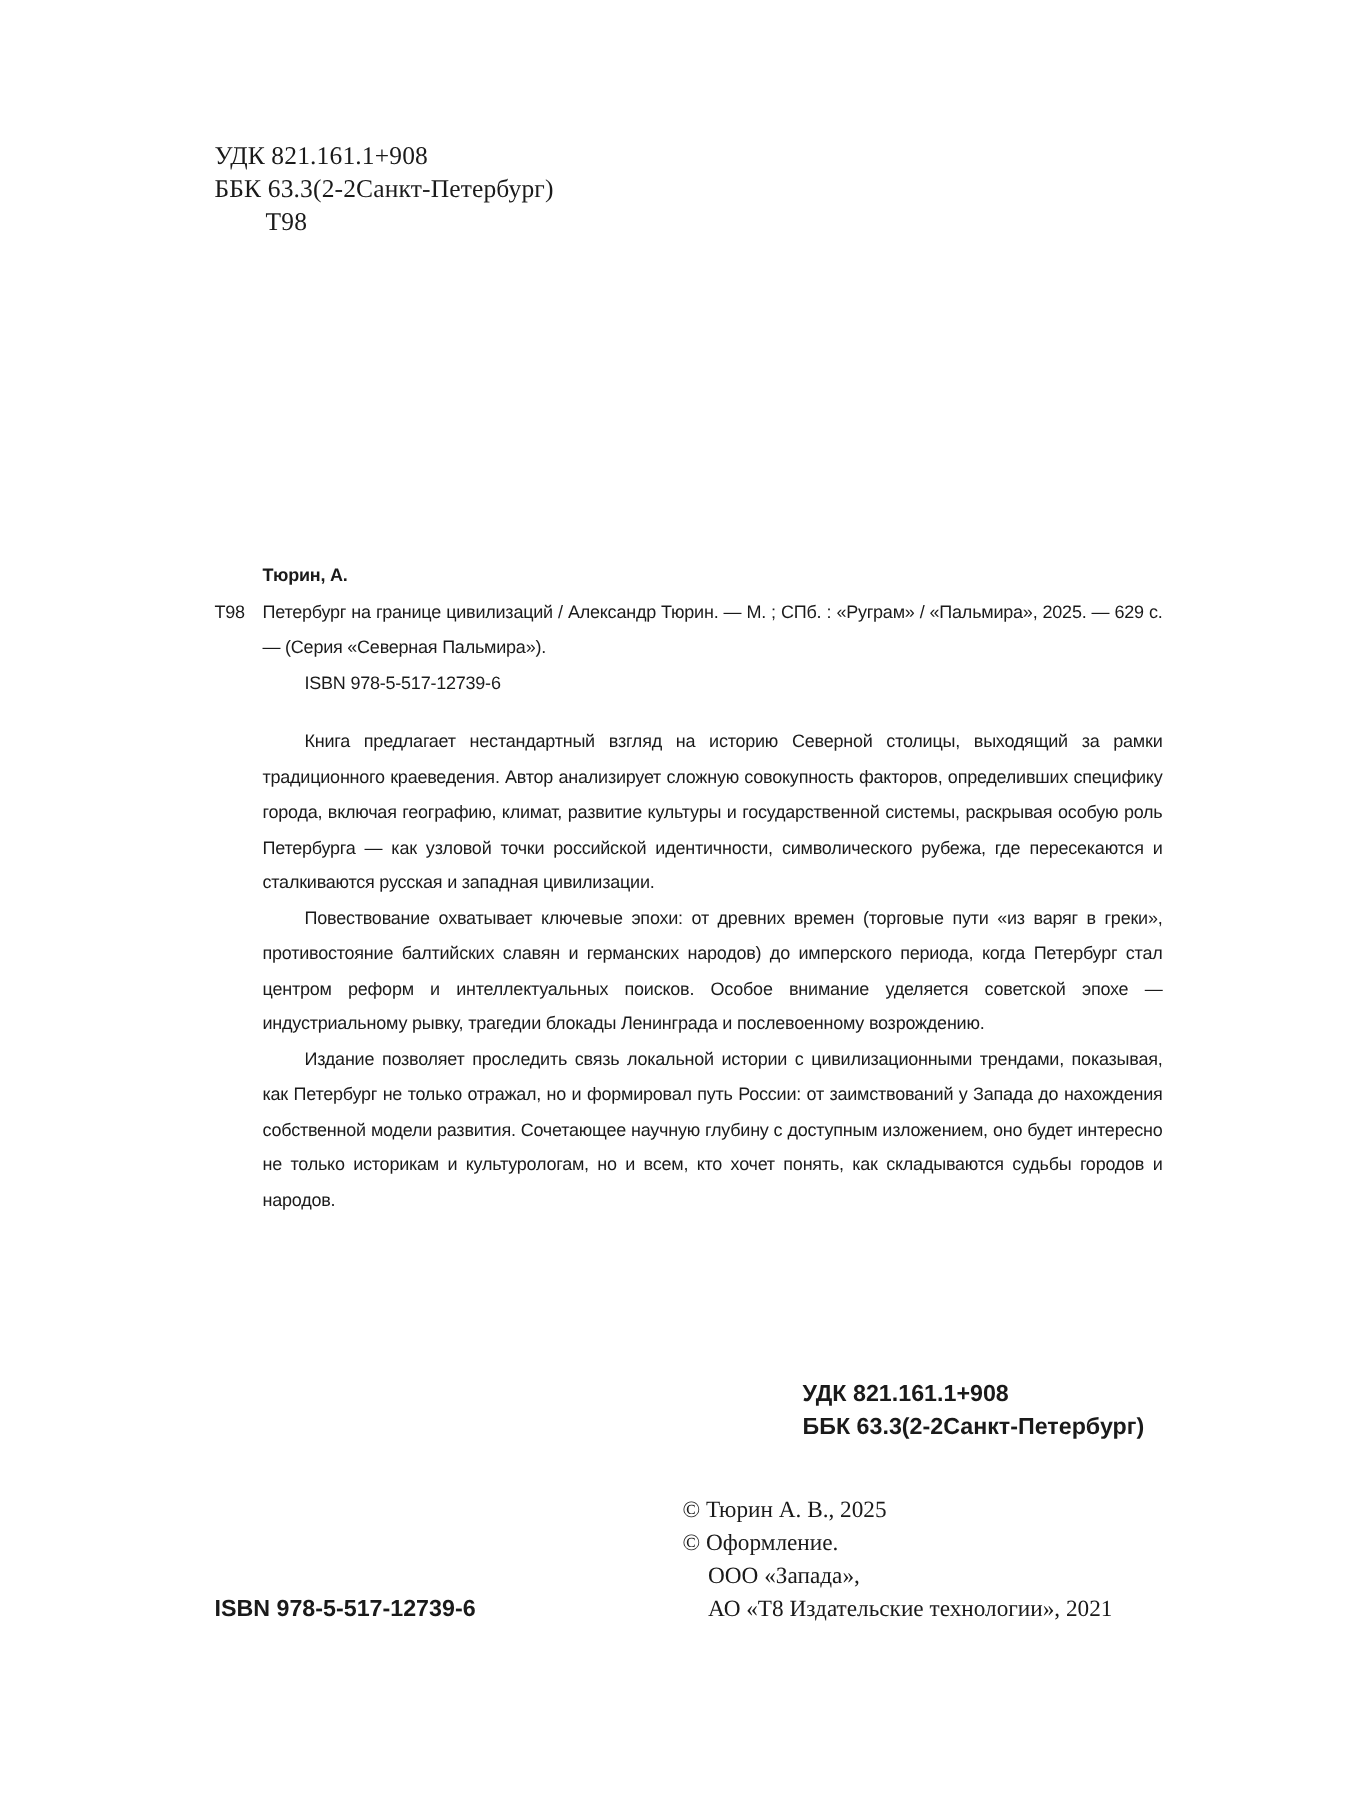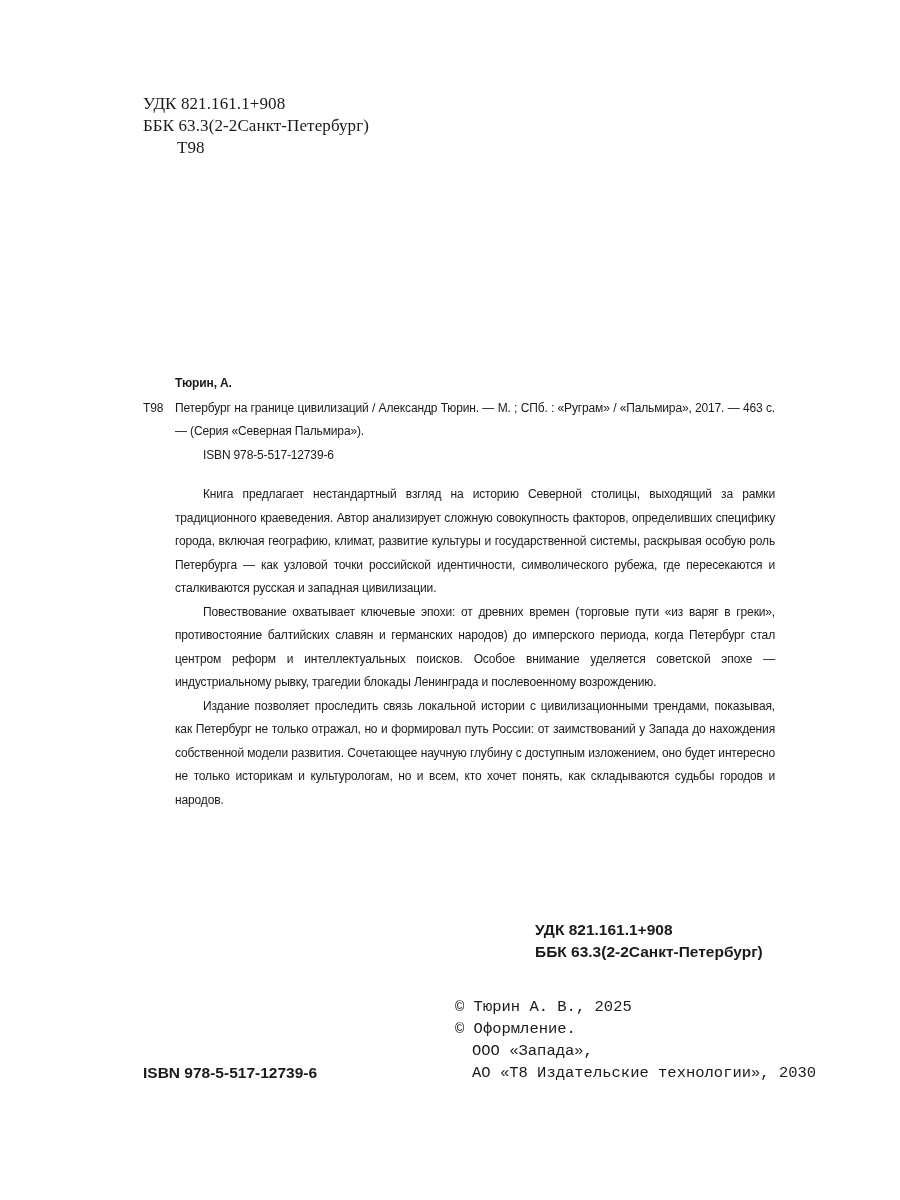--- a/index.html
+++ b/index.html
@@ -78,21 +78,21 @@
       font-family: "Liberation Sans", sans-serif;
       font-weight: bold;
       font-size: 15.5px;
       line-height: 22px;
       white-space: nowrap;
     }
     .copyright {
       position: absolute;
       left: 455px;
       top: 996px;
-      font-family: Liberation Mono, monospace;
+      font-family: Liberation Serif, serif;
       font-size: 15.5px;
       line-height: 22px;
       white-space: nowrap;
     }
     .copyright .indent { padding-left: 17px; }
     .isbn-bottom {
       position: absolute;
       left: 143px;
       top: 1062px;
       font-family: "Liberation Sans", sans-serif;
@@ -110,37 +110,37 @@
   <div class="top-codes">
     <span class="code-line">УДК 821.161.1+908</span>
     <span class="code-line">ББК 63.3(2-2Санкт-Петербург)</span>
     <span class="code-line author-mark">Т98</span>
   </div>
 
   <div class="record">
     <div class="author-heading">Тюрин, А.</div>
     <div class="biblio">
       <span class="mark">Т98</span>
-      <span>Петербург на границе цивилизаций / Александр Тюрин. — М. ; СПб. : «Руграм» / «Пальмира», 2017. — 463 с. — (Серия «Северная Пальмира»).</span>
+      <span>Петербург на границе цивилизаций / Александр Тюрин. — М. ; СПб. : «Руграм» / «Пальмира», 2025. — 629 с. — (Серия «Северная Пальмира»).</span>
     </div>
     <div class="isbn-line">ISBN 978-5-517-12739-6</div>
     <div class="annotation">
       <p>Книга предлагает нестандартный взгляд на историю Северной столицы, выходящий за рамки традиционного краеведения. Автор анализирует сложную совокупность факторов, определивших специфику города, включая географию, климат, развитие культуры и государственной системы, раскрывая особую роль Петербурга — как узловой точки российской идентичности, символического рубежа, где пересекаются и сталкиваются русская и западная цивилизации.</p>
       <p>Повествование охватывает ключевые эпохи: от древних времен (торговые пути «из варяг в греки», противостояние балтийских славян и германских народов) до имперского периода, когда Петербург стал центром реформ и интеллектуальных поисков. Особое внимание уделяется советской эпохе — индустриальному рывку, трагедии блокады Ленинграда и послевоенному возрождению.</p>
       <p>Издание позволяет проследить связь локальной истории с цивилизационными трендами, показывая, как Петербург не только отражал, но и формировал путь России: от заимствований у Запада до нахождения собственной модели развития. Сочетающее научную глубину с доступным изложением, оно будет интересно не только историкам и культурологам, но и всем, кто хочет понять, как складываются судьбы городов и народов.</p>
     </div>
   </div>
 
   <div class="bottom-codes">
     <div>УДК 821.161.1+908</div>
     <div>ББК 63.3(2-2Санкт-Петербург)</div>
   </div>
 
   <div class="copyright">
     <div>© Тюрин А. В., 2025</div>
     <div>© Оформление.</div>
     <div class="indent">ООО «Запада»,</div>
-    <div class="indent">АО «Т8 Издательские технологии», 2030</div>
+    <div class="indent">АО «Т8 Издательские технологии», 2021</div>
   </div>
 
   <div class="isbn-bottom">ISBN 978-5-517-12739-6</div>
 
 </div>
 
 </body></html>

